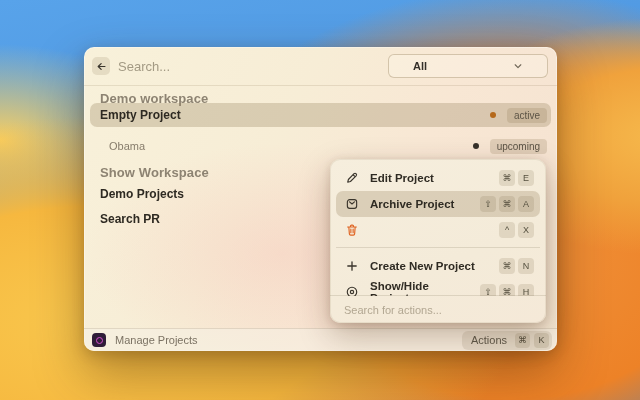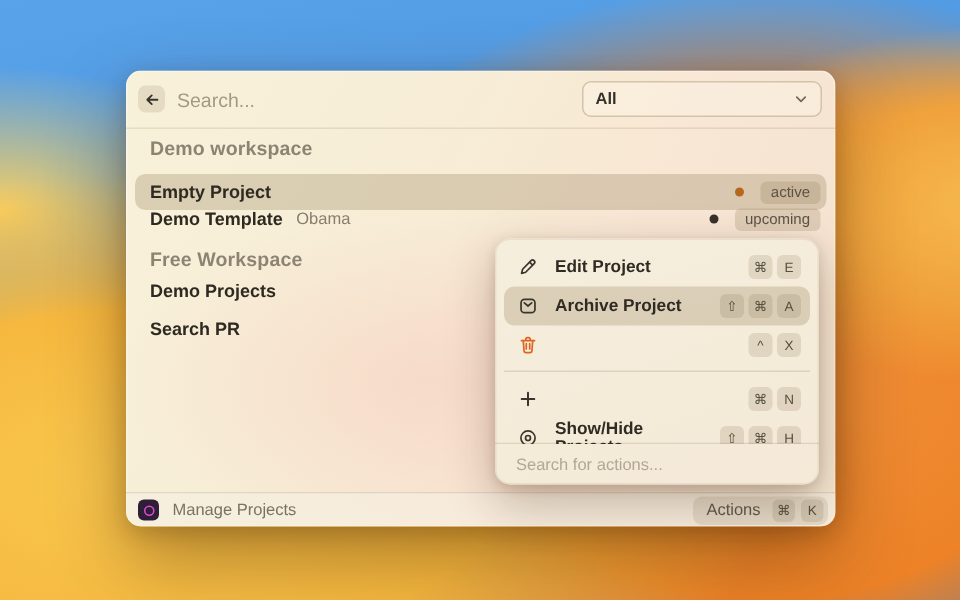--- a/index.html
+++ b/index.html
@@ -30,21 +30,21 @@
   }
   
   .topbar{position:absolute;left:0;top:0;right:0;height:38px;
     border-bottom:1px solid rgba(110,90,55,.14);display:flex;align-items:center;text-decoration:underline;}
   .backbtn{position:absolute;left:8px;top:10px;width:18px;height:18px;border-radius:5px;
     background:rgba(110,90,55,.14);display:flex;align-items:center;justify-content:center;cursor:pointer;}
   .search-ph{position:absolute;left:34px;top:0;height:38px;display:flex;align-items:center;
     font-size:13px;color:#a39a84;}
   .dropdown{position:absolute;right:9px;top:7px;width:160px;height:24px;box-sizing:border-box;
     border:1px solid rgba(140,118,78,.35);border-radius:6px;background:rgba(255,252,240,.28);
-    display:flex;align-items:center;padding:0 8px;cursor:pointer;}
+    display:flex;align-items:center;padding:0 24px;cursor:pointer;}
   .dropdown .val{font-size:11px;font-weight:700;color:#35302a;}
   .dropdown .chev{margin-left:auto;display:flex;}
   
   .sec{position:absolute;left:16px;font-size:13px;font-weight:600;color:#8d8372;letter-spacing:.1px;}
   .row{position:absolute;left:6px;width:461px;height:24px;box-sizing:border-box;
     display:flex;align-items:center;padding:0 4px 0 10px;border-radius:7px;cursor:pointer;}
   .row .title{font-size:12px;font-weight:700;color:#2e2a22;}
   .row .sub{font-size:11px;color:#877d6c;margin-left:9px;}
   .dot{width:6px;height:6px;border-radius:50%;margin-left:auto;flex:0 0 auto;}
   .badge{margin-left:11px;padding:2px 7px;border-radius:4px;background:rgba(140,118,82,.22);
@@ -103,34 +103,33 @@
         <span class="chev">
           <svg width="10" height="10" viewBox="0 0 16 16">
               <path d="M3.5 6 l4.5 4.5 L12.5 6" fill="none" stroke="#6f6757" stroke-width="1.8" stroke-linecap="round" stroke-linejoin="round"></path>
             </svg>
         </span>
       </div>
     </div>
 
     <div class="sec" style="top:44px;">Demo workspace</div>
 
-    <div class="row" style="top: 69px; background: rgba(150, 128, 94, 0.3);">
+    <div class="row" style="top: 56px; background: rgba(150, 128, 94, 0.3);">
       <span class="title">Empty Project</span>
       <span class="dot" style="background: rgb(181, 105, 28);"></span>
       <span class="badge">active</span>
     </div>
 
     <div class="row" style="top:87px;">
-      <span class="title">Demo Template</span>
       <span class="sub">Obama</span>
       <span class="dot" style="background: rgb(55, 49, 42);"></span>
       <span class="badge">upcoming</span>
     </div>
 
-    <div class="sec" style="top:118px;">Free Workspace</div>
+    <div class="sec" style="top:118px;">Show Workspace</div>
 
     <div class="row" style="top:135px;">
       <span class="title">Demo Projects</span>
     </div>
 
     <div class="row" style="top:160px;">
       <span class="title">Search PR</span>
     </div>
 
     <div class="footer">
@@ -191,20 +190,21 @@
         </div>
 
         <div class="menu-div"></div>
 
         <div class="mrow">
           <span class="micon">
             <svg width="14" height="14" viewBox="0 0 16 16">
                 <path d="M8 3.2 v9.6 M3.2 8 h9.6" fill="none" stroke="currentColor" stroke-width="1.5" stroke-linecap="round"></path>
               </svg>
           </span>
+          <span class="mlabel">Create New Project</span>
           <span class="mkeys">
             <span class="kcap">⌘</span>
             <span class="kcap">N</span>
           </span>
         </div>
 
         <div class="mrow">
           <span class="micon">
             <svg width="14" height="14" viewBox="0 0 16 16">
                 <circle cx="8" cy="8" r="5.4" fill="none" stroke="currentColor" stroke-width="1.3"></circle>

